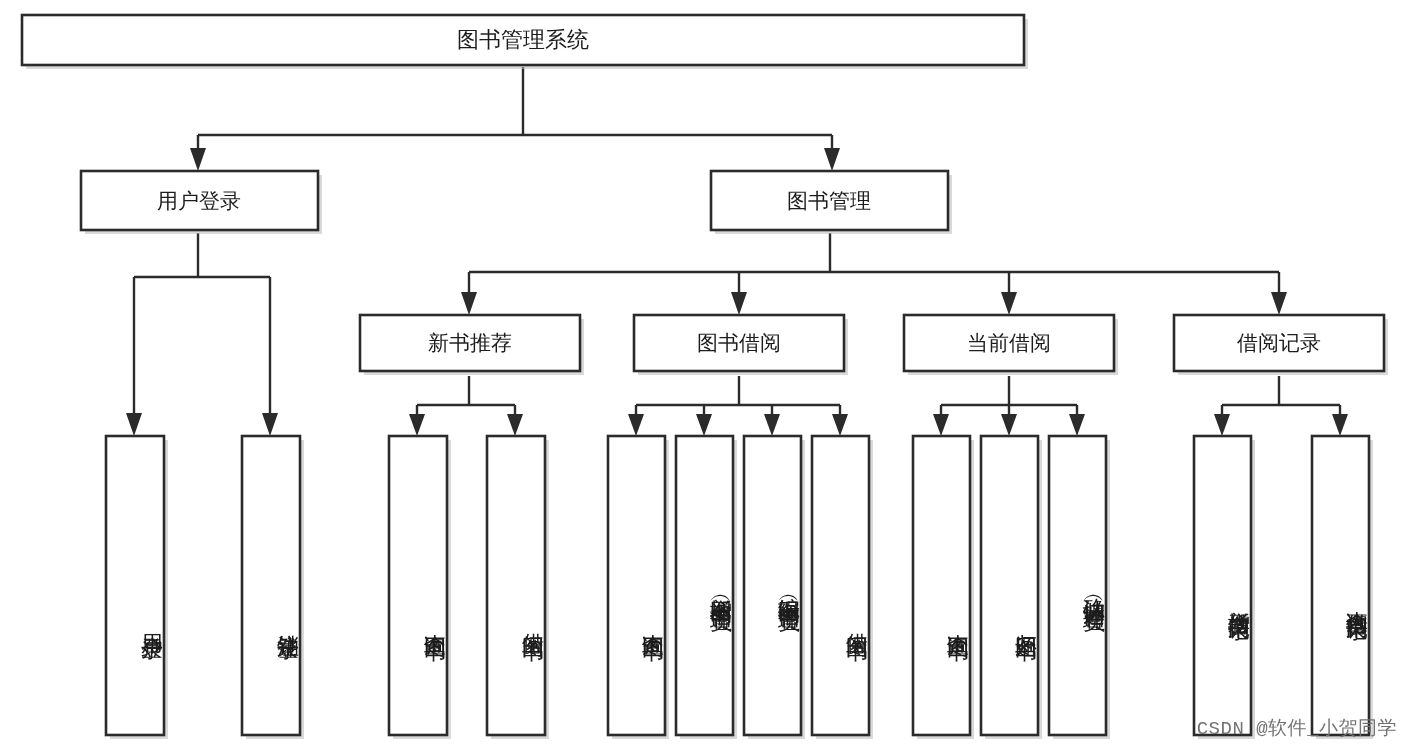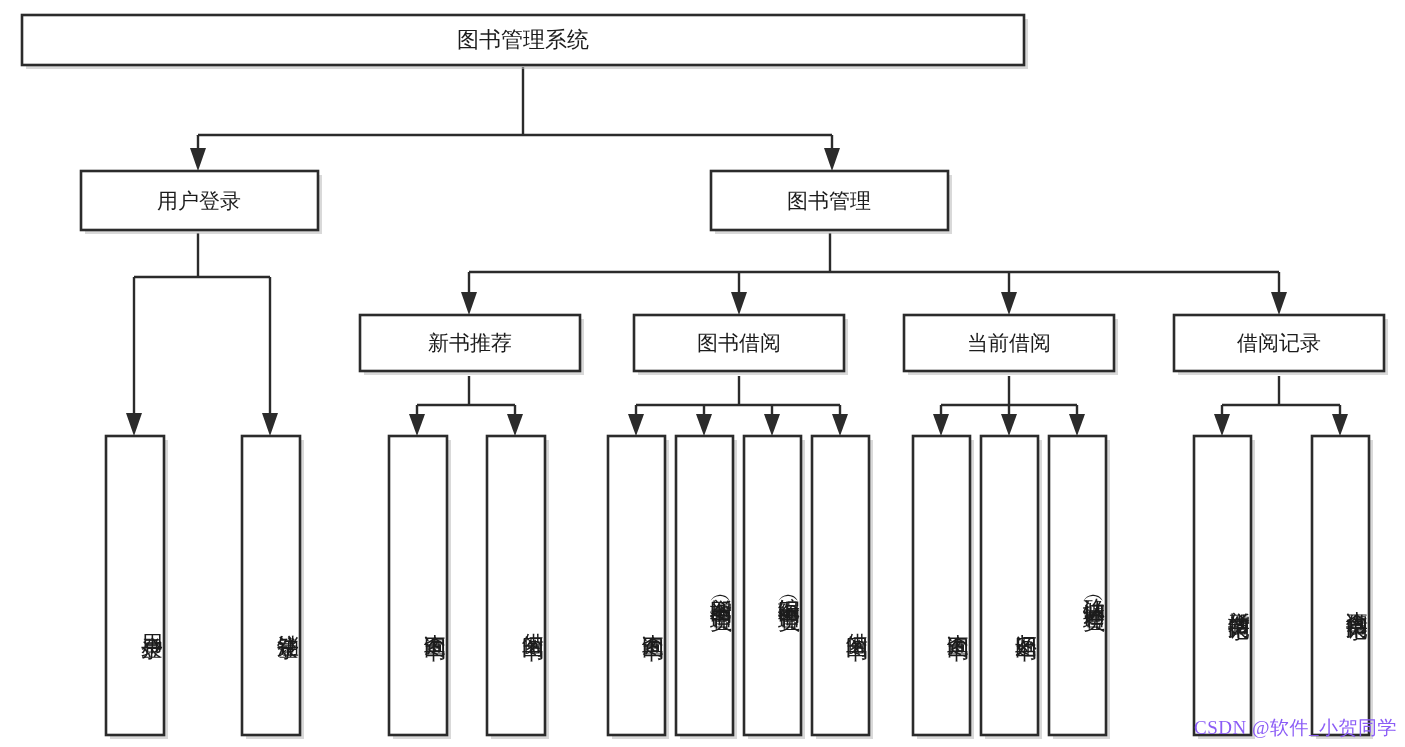--- a/index.html
+++ b/index.html
@@ -74,23 +74,23 @@
     display: flex;
     align-items: flex-start;
     justify-content: center;
     pointer-events: none;
     white-space: nowrap;
   }
   .watermark {
     position: absolute;
     right: 8px;
     bottom: 6px;
-    font-family: Liberation Serif, serif;
+    font-family: Liberation Mono, monospace;
     font-size: 19px;
-    color: #8b5cf6;
+    color: #737373;
     white-space: nowrap;
     letter-spacing: 0.5px;
   }
 </style>
 </head>
 <body>
 
 <div id="diagram-root">
 
   <svg id="tree-svg" viewBox="0 0 1405 747" xmlns="http://www.w3.org/2000/svg">

